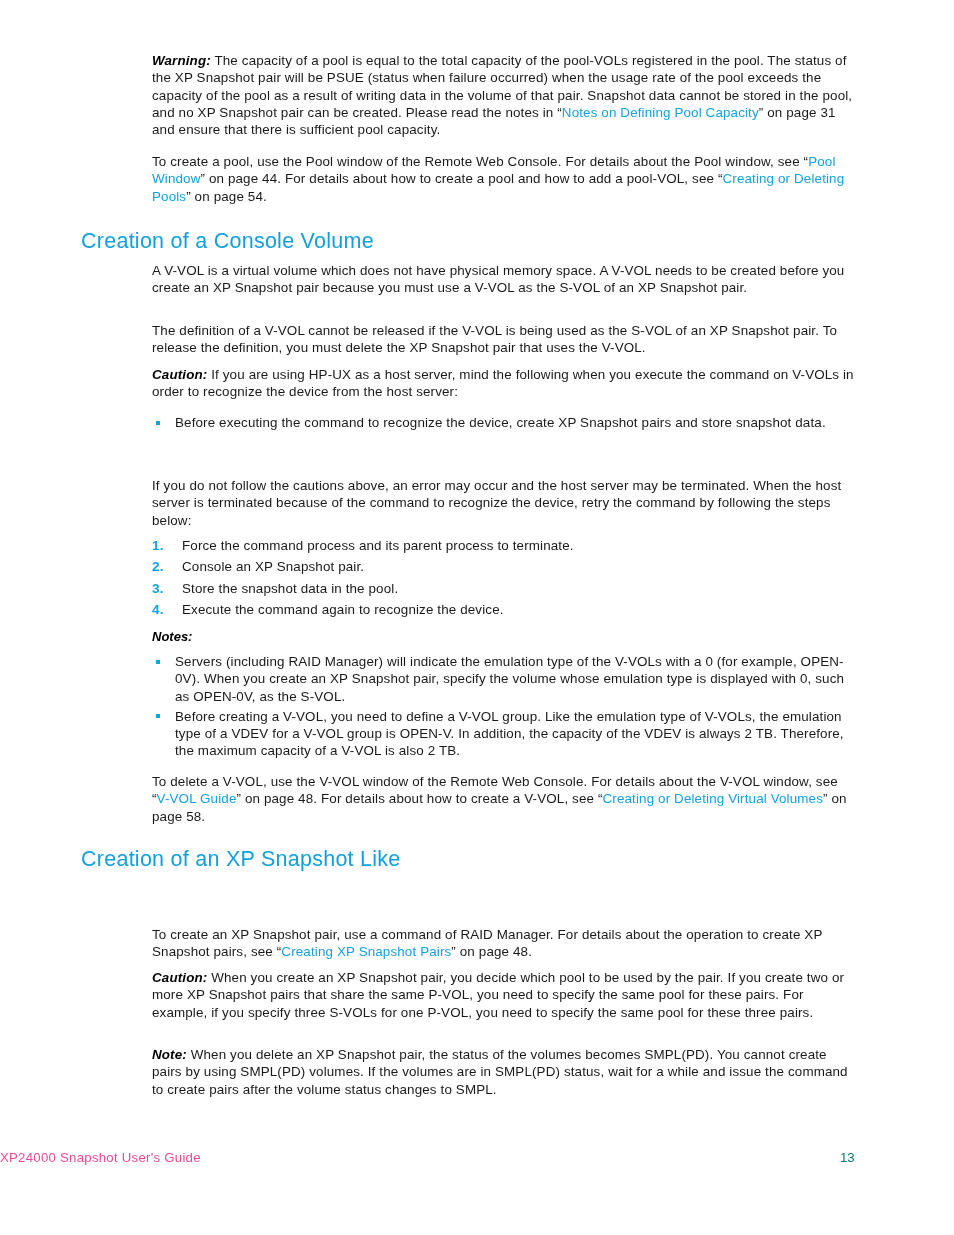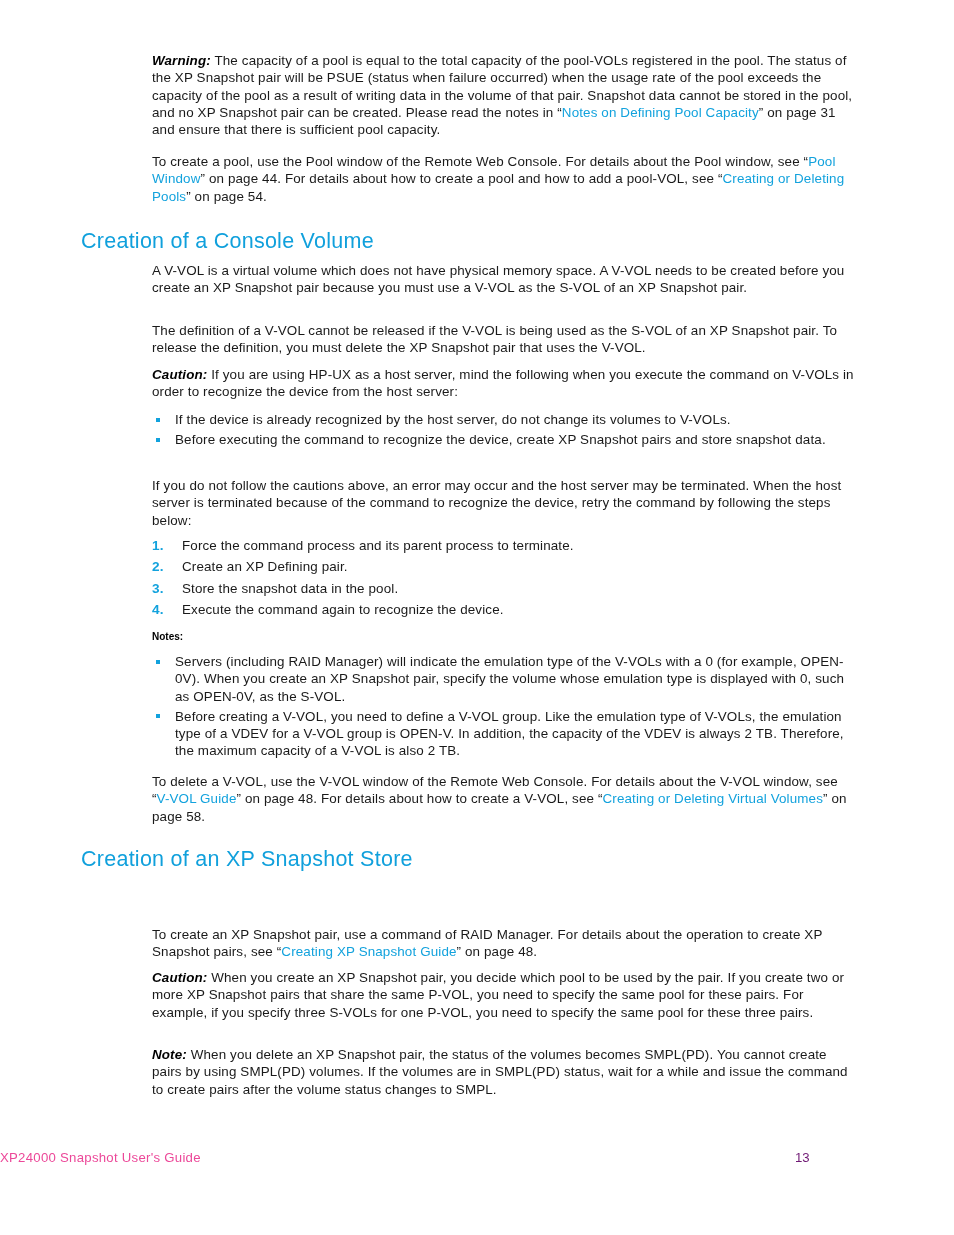--- a/index.html
+++ b/index.html
@@ -107,21 +107,22 @@
     position: absolute;
     left: 0;
     top: 0;
     font-weight: bold;
     color: #12a2dd;
     font-size: 13.6px;
   }
 
   .notes-label {
     font-weight: bold;
-    font-size: 10px;
+    font-style: italic;
+    font-size: 13px;
     line-height: 17.3px;
     color: #000000;
     margin: 0;
   }
 
   
   .footer {
     position: absolute;
     left: 0;
     top: 1150px;
@@ -133,26 +134,26 @@
     left: 0;
     top: 0;
     width: 800px;
     text-align: left;
     font-size: 13.2px;
     letter-spacing: 0.02em;
     color: #ec4899;
   }
   .footer-page {
     position: absolute;
-    left: 795px;
+    left: 840px;
     top: 0;
     width: 40px;
     text-align: left;
     font-size: 13.2px;
-    color: #701a75;
+    color: #0f766e;
   }
 </style>
 </head>
 <body>
 
 <div class="page">
 
   <div class="body-col" style="top:52px;">
     <p class="para"><span class="lead">Warning:</span><span> The capacity of a pool is equal to the total capacity of the pool-VOLs registered in the pool. The status of the XP Snapshot pair will be PSUE (status when failure occurred) when the usage rate of the pool exceeds the capacity of the pool as a result of writing data in the volume of that pair.  Snapshot data cannot be stored in the pool, and no XP Snapshot pair can be created.  Please read the notes in “</span><a class="xref" href="#">Notes on Defining Pool Capacity</a><span>” on page 31 and ensure that there is sufficient pool capacity.</span></p>
   </div>
@@ -172,33 +173,33 @@
   <div class="body-col" style="top:322px;">
     <p class="para">The definition of a V-VOL cannot be released if the V-VOL is being used as the S-VOL of an XP Snapshot pair.  To release the definition, you must delete the XP Snapshot pair that uses the V-VOL.</p>
   </div>
 
   <div class="body-col" style="top:366px;">
     <p class="para"><span class="lead">Caution:</span><span> If you are using HP-UX as a host server, mind the following when you execute the command on V-VOLs in order to recognize the device from the host server:</span></p>
   </div>
 
   <div class="body-col" style="top:411px; left:152px; width:707px;">
     <ul class="bullets">
-      <li><span class="bullet-mark"></span><span>If the device is already recognized by the host server, do not change its volumes to V-VOLs.</span></li>
+      <li><span class="bullet-mark"></span></li>
       <li><span class="bullet-mark"></span><span>Before executing the command to recognize the device, create XP Snapshot pairs and store snapshot data.</span></li>
     </ul>
   </div>
 
   <div class="body-col" style="top:477px;">
     <p class="para">If you do not follow the cautions above, an error may occur and the host server may be terminated.  When the host server is terminated because of the command to recognize the device, retry the command by following the steps below:</p>
   </div>
 
   <div class="body-col" style="top:537px;">
     <ol class="steps">
       <li><span class="step-num">1.</span><span>Force the command process and its parent process to terminate.</span></li>
-      <li><span class="step-num">2.</span><span>Create an XP Defining pair.</span></li>
+      <li><span class="step-num">2.</span><span>Console an XP Snapshot pair.</span></li>
       <li><span class="step-num">3.</span><span>Store the snapshot data in the pool.</span></li>
       <li><span class="step-num">4.</span><span>Execute the command again to recognize the device.</span></li>
     </ol>
   </div>
 
   <div class="body-col" style="top:628px;">
     <p class="notes-label">Notes:</p>
   </div>
 
   <div class="body-col" style="top:653px;">
@@ -206,26 +207,26 @@
       <li><span class="bullet-mark"></span><span>Servers (including RAID Manager) will indicate the emulation type of the V-VOLs with a 0 (for example, OPEN-0V). When you create an XP Snapshot pair, specify the volume whose emulation type is displayed with 0, such as OPEN-0V, as the S-VOL.</span></li>
       <li><span class="bullet-mark"></span><span>Before creating a V-VOL, you need to define a V-VOL group.  Like the emulation type of V-VOLs, the emulation type of a VDEV for a V-VOL group is OPEN-V. In addition, the capacity of the VDEV is always 2 TB. Therefore, the maximum capacity of a V-VOL is also 2 TB.</span></li>
     </ul>
   </div>
 
   <div class="body-col" style="top:773px;">
     <p class="para"><span>To delete a V-VOL, use the V-VOL window of the Remote Web Console.  For details about the V-VOL window, see “</span><a class="xref" href="#">V-VOL Guide</a><span>” on page 48.  For details about how to create a V-VOL, see “</span><a class="xref" href="#">Creating or Deleting Virtual Volumes</a><span>” on page 58.</span></p>
   </div>
 
   <div class="head-col" style="top:846px;">
-    <h2 class="section">Creation of an XP Snapshot Store</h2>
+    <h2 class="section">Creation of an XP Snapshot Like</h2>
   </div>
 
 
   <div class="body-col" style="top:926px;">
-    <p class="para"><span>To create an XP Snapshot pair, use a command of RAID Manager.  For details about the operation to create XP Snapshot pairs, see “</span><a class="xref" href="#">Creating XP Snapshot Guide</a><span>” on page 48.</span></p>
+    <p class="para"><span>To create an XP Snapshot pair, use a command of RAID Manager.  For details about the operation to create XP Snapshot pairs, see “</span><a class="xref" href="#">Creating XP Snapshot Pairs</a><span>” on page 48.</span></p>
   </div>
 
   <div class="body-col" style="top:969px;">
     <p class="para"><span class="lead">Caution:</span><span> When you create an XP Snapshot pair, you decide which pool to be used by the pair.  If you create two or more XP Snapshot pairs that share the same P-VOL, you need to specify the same pool for these pairs.  For example, if you specify three S-VOLs for one P-VOL, you need to specify the same pool for these three pairs.</span></p>
   </div>
 
   <div class="body-col" style="top:1046px;">
     <p class="para"><span class="lead">Note:</span><span> When you delete an XP Snapshot pair, the status of the volumes becomes SMPL(PD). You cannot create pairs by using SMPL(PD) volumes.  If the volumes are in SMPL(PD) status, wait for a while and issue the command to create pairs after the volume status changes to SMPL.</span></p>
   </div>
 

